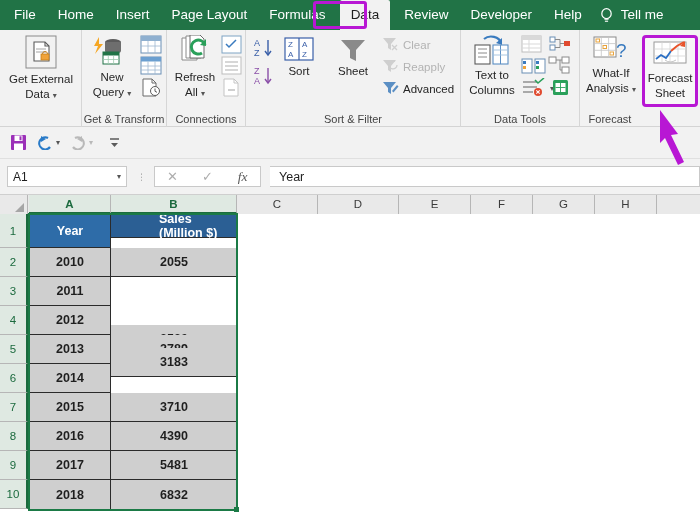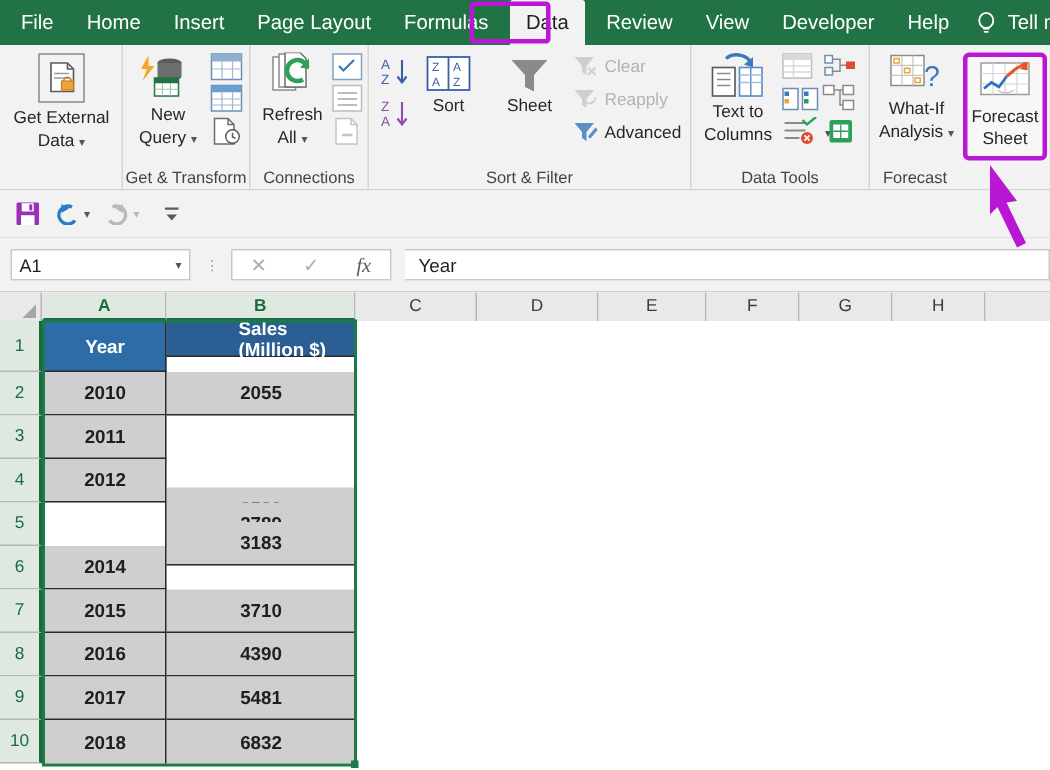--- a/index.html
+++ b/index.html
@@ -168,21 +168,20 @@
 <div id="app">
 
   <div class="tabbar">
     <div class="tab first">File</div>
     <div class="tab">Home</div>
     <div class="tab">Insert</div>
     <div class="tab">Page Layout</div>
     <div class="tab">Formulas</div>
     <div class="tab active">Data</div>
     <div class="tab">Review</div>
-    <div class="tab">View</div>
     <div class="tab">Developer</div>
     <div class="tab">Help</div>
     <div class="tellme">
       <svg class="bulb" viewBox="0 0 16 18">
         <ellipse cx="8" cy="7" rx="5" ry="5.4" fill="none" stroke="#fff" stroke-width="1.3"></ellipse>
         <rect x="5.8" y="12.3" width="4.4" height="1.2" fill="#fff"></rect>
         <rect x="6.3" y="14.5" width="3.4" height="1.2" fill="#fff"></rect>
       </svg>
       <span class="tab" style="padding:0">Tell me</span>
     </div>
@@ -523,20 +522,21 @@
       <div class="rh sel" style="top:179px; height:29px; line-height:29px;">7</div>
       <div class="rh sel" style="top:208px; height:29px; line-height:29px;">8</div>
       <div class="rh sel" style="top:237px; height:29px; line-height:29px;">9</div>
       <div class="rh sel" style="top:266px; height:29px; line-height:29px;">10</div>
     </div>
 
     <div class="cell hdr a" style="left:29px; top:19px;  width:82px; height:34px;">Year</div>
     <div class="cell data" style="left:29px; top:53px;  width:82px; height:29px;">2010</div>
     <div class="cell data" style="left:29px; top:82px;  width:82px; height:29px;">2011</div>
     <div class="cell data" style="left:29px; top:111px; width:82px; height:29px;">2012</div>
+    <div class="cell data" style="left:29px; top:140px; width:82px; height:29px;">2013</div>
     <div class="cell data" style="left:29px; top:169px; width:82px; height:29px;">2014</div>
     <div class="cell data" style="left:29px; top:198px; width:82px; height:29px;">2015</div>
     <div class="cell data" style="left:29px; top:227px; width:82px; height:29px;">2016</div>
     <div class="cell data" style="left:29px; top:256px; width:82px; height:29px;">2017</div>
     <div class="cell data" style="left:29px; top:285px; width:82px; height:29px; border-bottom:none;">2018</div>
 
     <div class="cell hdr b" style="left:111px; top:19px;  width:126px; height:24px;padding-left:48px;">Sales (Million $)</div>
     <div class="cell data" style="left:111px; top:53px;  width:126px; height:29px;">2055</div>
     <div class="cell data" style="left:111px; top:82px;  width:126px; height:29px;margin-top:48px;">2520</div>
     <div class="cell data" style="left:111px; top:140px; width:126px; height:29px;">2789</div>

